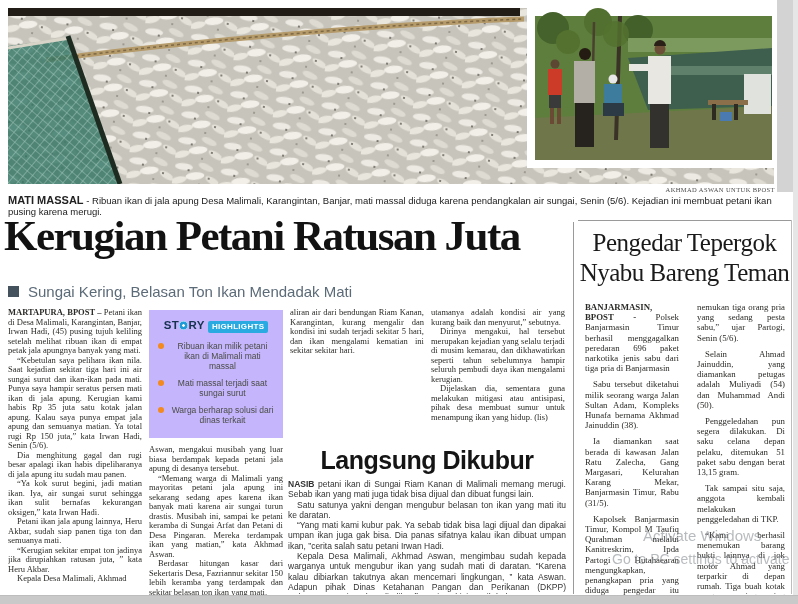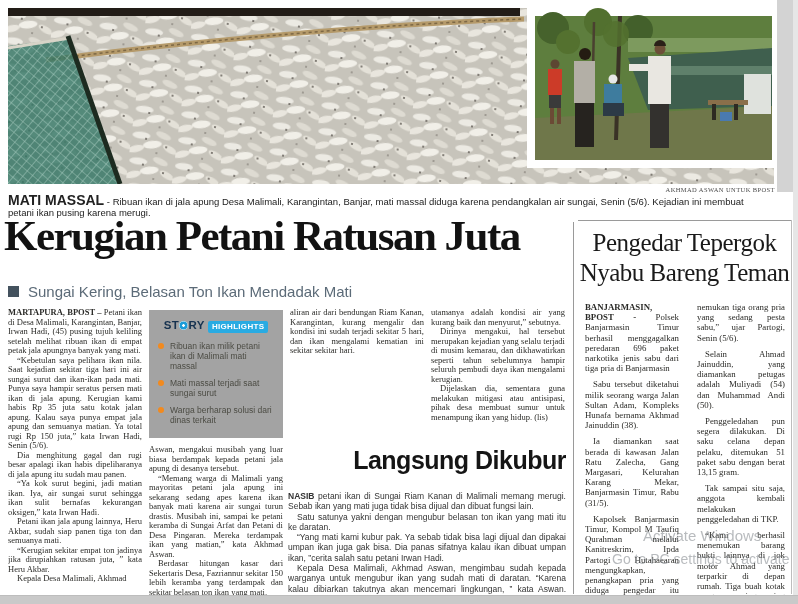--- a/index.html
+++ b/index.html
@@ -10,53 +10,53 @@
   .edge-right-top{position:absolute;left:777px;top:0;width:21px;height:192px;background:#d3d3d3;}
   .edge-right{position:absolute;left:793px;top:0;width:5px;height:604px;background:#e6e6e6;}
   .edge-bottom{position:absolute;left:0;top:595px;width:798px;height:9px;background:#c9c9c9;border-top:1px solid #bdbdbd;}
 
   
   .photo{position:absolute;left:8px;top:8px;width:766px;height:176px;}
   .credit{position:absolute;left:300px;top:186px;width:475px;text-align:right;
           font:6.5px "Liberation Serif",serif;color:#4a4a4a;letter-spacing:.4px;}
   .caption{position:absolute;left:8px;top:195px;width:764px;margin:0;
            font:9.5px/11px "Liberation Sans",sans-serif;color:#222;}
-  .caption b{font-size:14px;}
+  .caption b{font-size:11px;}
 
   
   .headline{position:absolute;left:4px;top:213px;width:568px;margin:0;
             font:bold 43px/1.05 "Liberation Serif",serif;color:#121212;letter-spacing:-1.5px;white-space:nowrap;}
   .subhead{position:absolute;left:8px;top:283px;width:560px;
            font:15px "Liberation Sans",sans-serif;color:#5c6b78;}
   .subhead .sq{display:inline-block;width:11px;height:11px;background:#44525e;margin-right:9px;}
 
   
   .col{position:absolute;top:308px;width:134px;height:290px;overflow:hidden;
        font:8.5px/9.5px "Liberation Serif",serif;color:#2b2b28;text-align:justify;}
   .col p{margin:0;text-indent:9px;}
   .col p:first-child{text-indent:0;}
   #col1{left:8px;} #col2{left:149px;} #col3{left:290px;height:142px;} #col4{left:431px;height:142px;}
   .lead-in{font-weight:bold;}
 
   
-  .hl-box{background:#a3a3a3;padding:9px 8px 6px;margin:2px 0 7px;}
+  .hl-box{background:#c4b5fd;padding:9px 8px 6px;margin:2px 0 7px;}
   .hl-title{text-align:center;margin-bottom:8px;white-space:nowrap;}
   .story-txt{font:bold 11.5px "Liberation Sans",sans-serif;color:#16324f;letter-spacing:.5px;}
   .story-o{display:inline-block;width:9px;height:9px;border-radius:50%;vertical-align:-1px;
            background:radial-gradient(circle,#ffffff 0 18%,#1d9cd8 24% 58%,#9bd6f0 64% 100%);}
   .hl-badge{display:inline-block;margin-left:3px;padding:1.5px 4px 2px;background:#29abe2;border-radius:2px;
             font:bold 8px "Liberation Sans",sans-serif;color:#ffffff;letter-spacing:.3px;}
   .hl-list{list-style:none;margin:0;padding:0;}
-  .hl-list li{position:relative;padding-left:13px;margin-bottom:7px;text-indent:0;text-align:left;
+  .hl-list li{position:relative;padding-left:13px;margin-bottom:7px;text-indent:0;text-align:center;
               font:8.5px/10px "Liberation Sans",sans-serif;color:#4c4c44;}
   .hl-list li::before{content:'';position:absolute;left:1px;top:2px;width:6px;height:6px;border-radius:50%;background:#f28a1e;}
 
   
   .subarticle{position:absolute;left:288px;top:448px;width:278px;height:146px;overflow:hidden;}
-  .sub-headline{margin:0 0 18px;text-align:right;
+  .sub-headline{margin:0 0 6px;text-align:center;
                 font:bold 25px/1 "Liberation Sans",sans-serif;color:#151515;letter-spacing:-.5px;}
   .sub-body{font:8.5px/10.3px "Liberation Sans",sans-serif;color:#333;text-align:justify;}
   .sub-body p{margin:0;text-indent:9px;}
   .sub-body p:first-child{text-indent:0;}
 
   
   .rule-v-left{position:absolute;left:573px;top:222px;width:1px;height:372px;background:#9a9a9a;}
   .rule-v-right{position:absolute;left:791px;top:220px;width:1px;height:374px;background:#bdbdbd;}
   .rule-h-top{position:absolute;left:578px;top:220px;width:213px;height:1px;background:#9a9a9a;}
   .side-headline{position:absolute;left:578px;top:228px;width:213px;margin:0;text-align:center;

